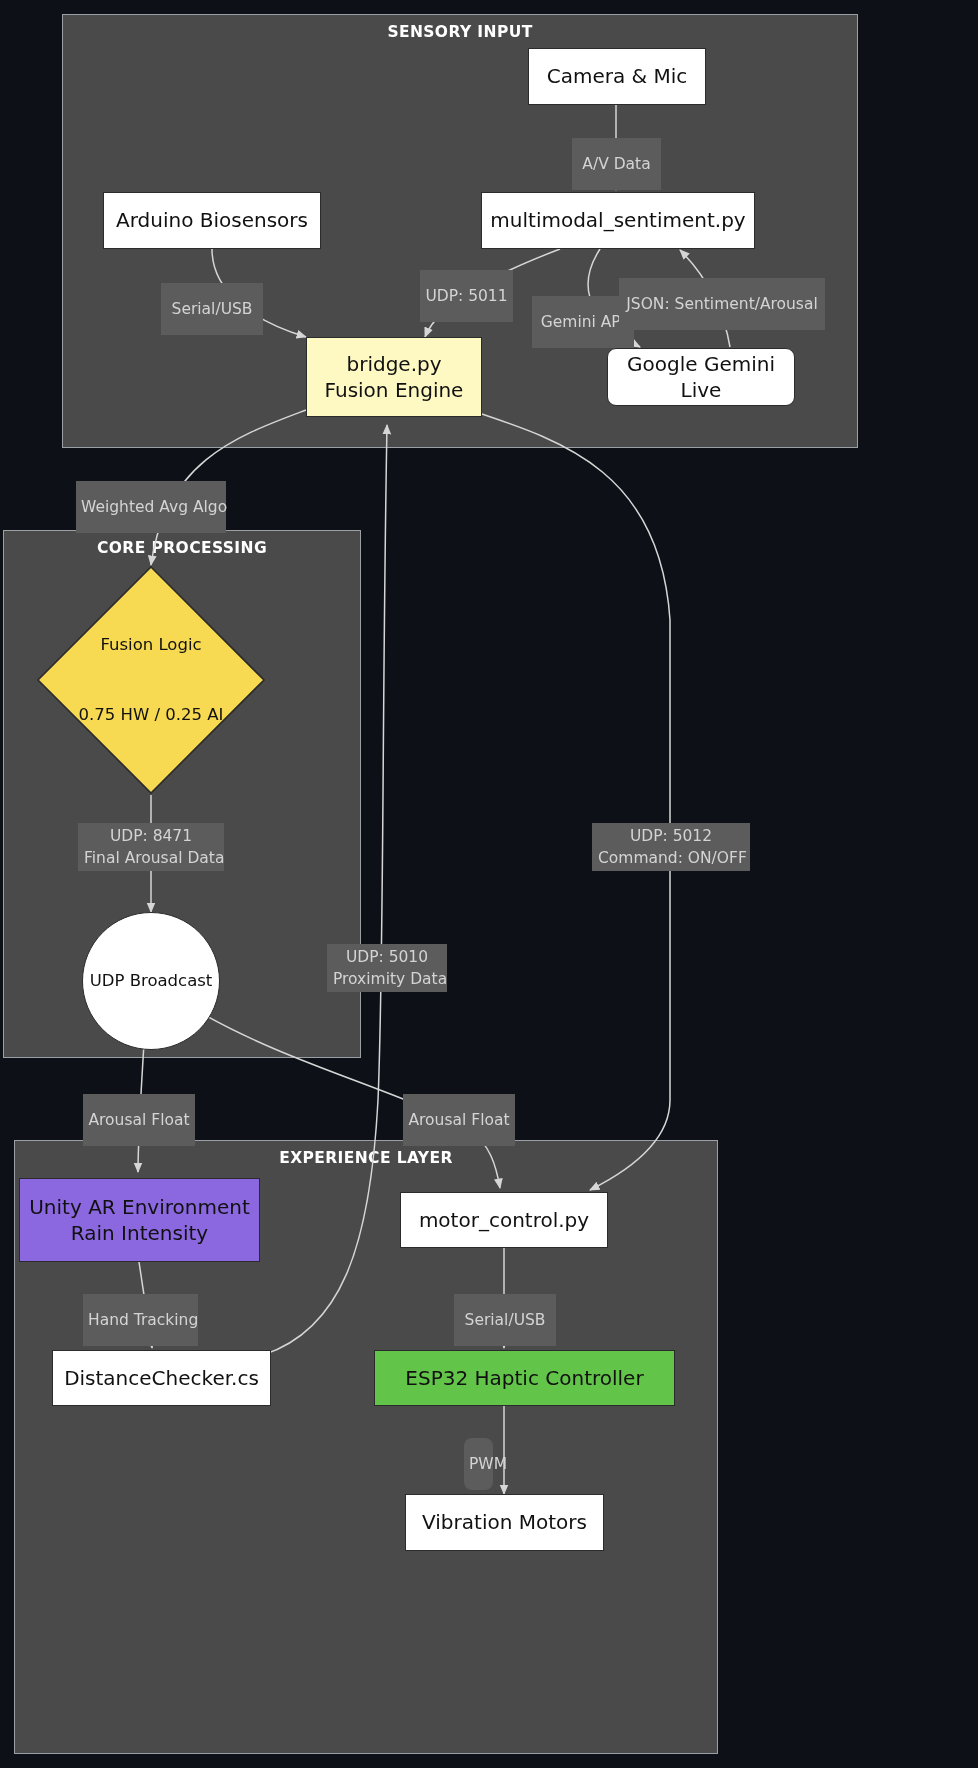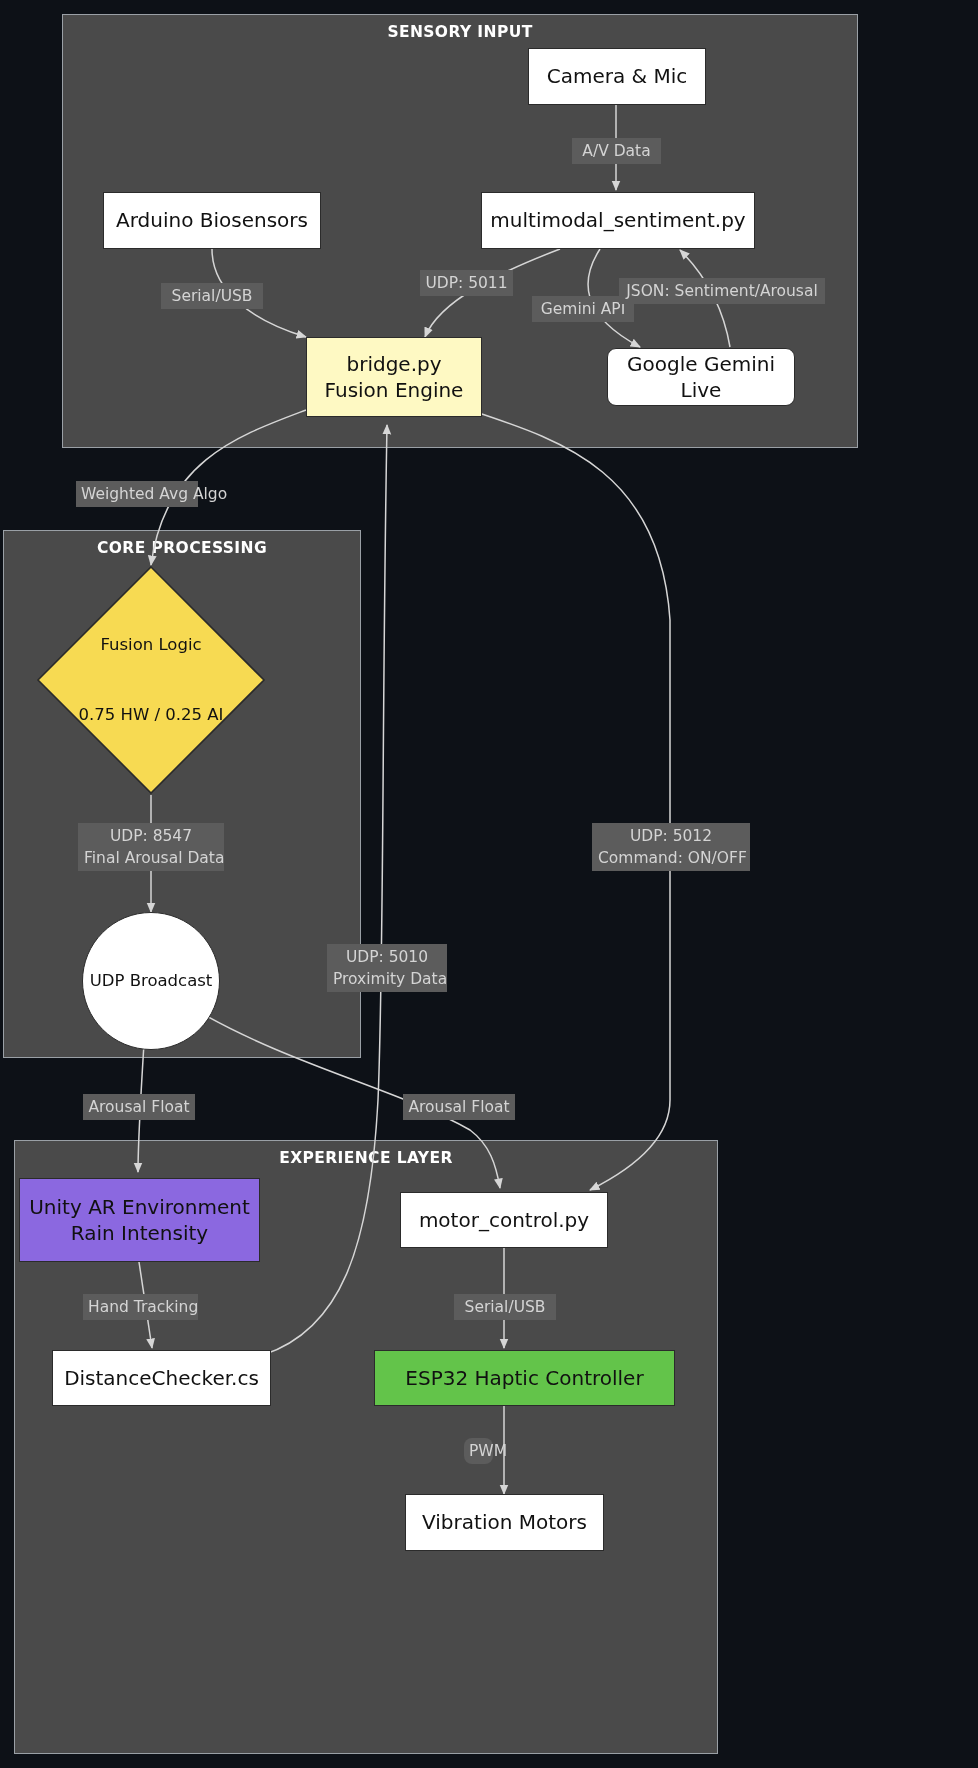--- a/index.html
+++ b/index.html
@@ -88,21 +88,21 @@
     text-align: center;
     pointer-events: none;
     gap: 47px;
   }
   .elabel {
     position: absolute;
     background: #5c5c5c;
     color: #d4d4d4;
     font-size: 15.5px;
     line-height: 1.42;
-    padding: 2px 5px;
+    padding: 15px 5px;
     white-space: nowrap;
     text-align: center;
     z-index: 4;
     box-sizing: border-box;
   }
   .elabel.two { padding: 2px 6px; }
 </style>
 </head>
 <body>
 
@@ -227,26 +227,26 @@
   </div>
 
   <div class="elabel" style="left:532px; top:296px; width:102px;">
     <span>Gemini API</span>
   </div>
 
   <div class="elabel" style="left:619px; top:278px; width:206px;">
     <span>JSON: Sentiment/Arousal</span>
   </div>
 
-  <div class="elabel" style="left:76px; top:481px; width:122px;">
+  <div class="elabel" style="left:76px; top:481px; width:150px;">
     <span>Weighted Avg Algo</span>
   </div>
 
   <div class="elabel two" style="left:78px; top:823px; width:146px;">
-    <div>UDP: 8547</div>
+    <div>UDP: 8471</div>
     <div>Final Arousal Data</div>
   </div>
 
   <div class="elabel two" style="left:592px; top:823px; width:158px;">
     <div>UDP: 5012</div>
     <div>Command: ON/OFF</div>
   </div>
 
   <div class="elabel two" style="left:327px; top:944px; width:120px;">
     <div>UDP: 5010</div>

